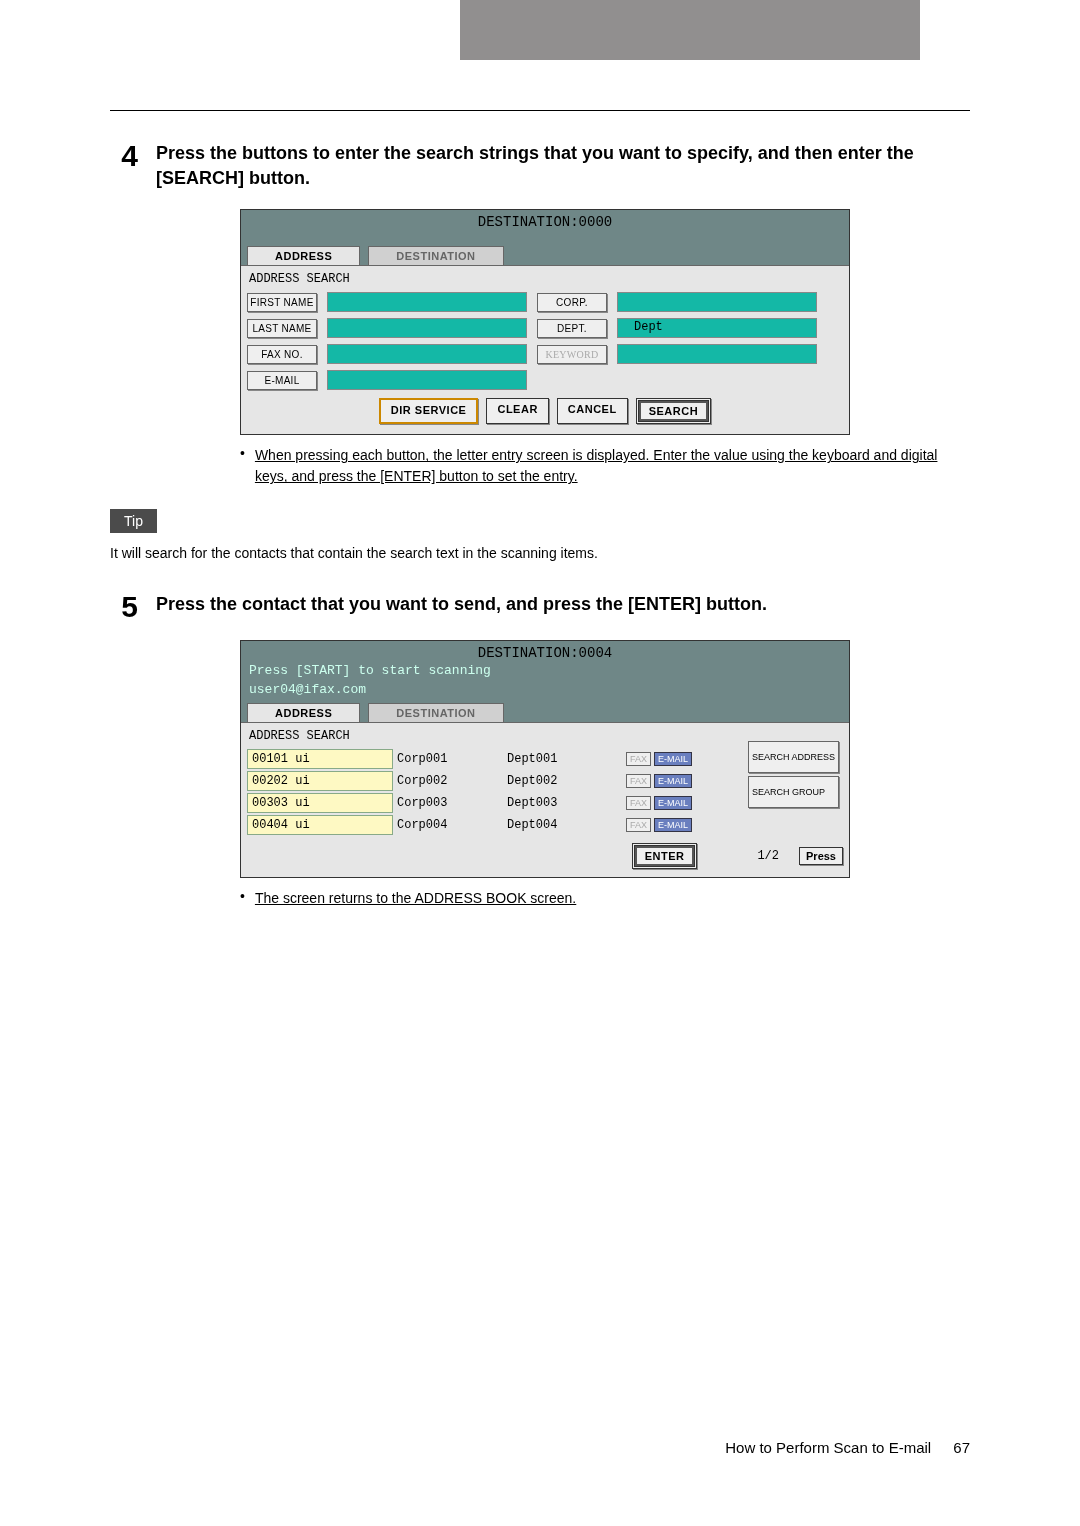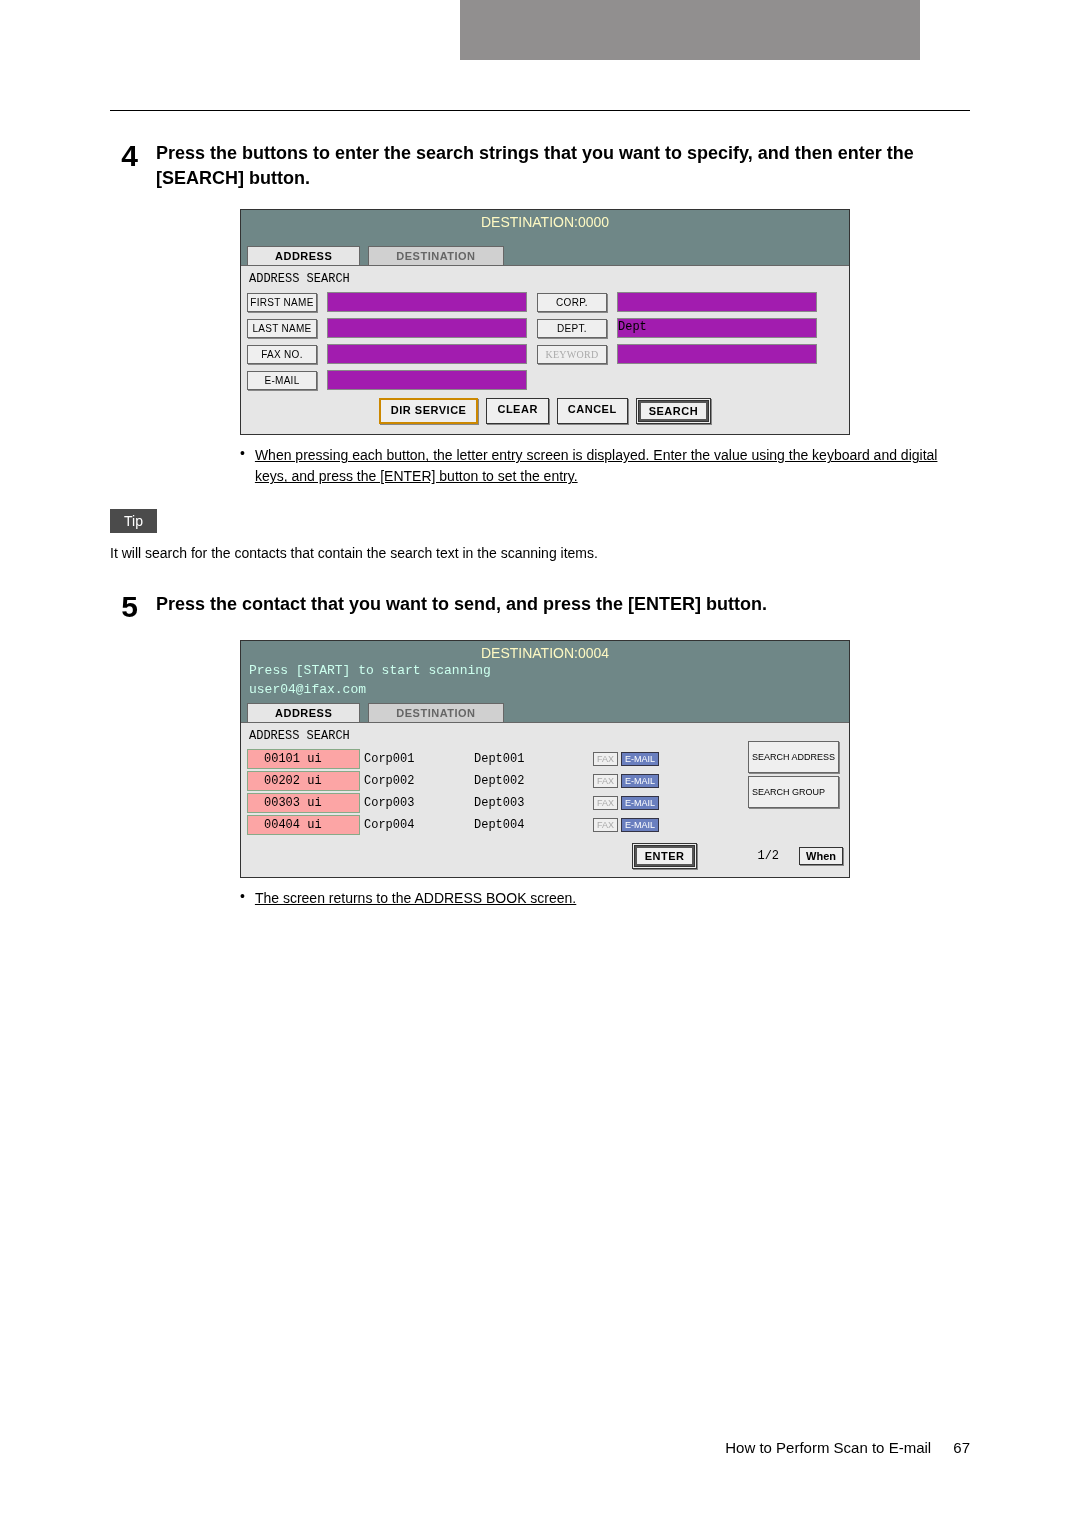--- a/index.html
+++ b/index.html
@@ -46,22 +46,22 @@
   .screenshot-wrap {
     margin: 12px 0 8px 130px;
   }
   .panel {
     width: 610px;
     background: #6f8787;
     border: 1px solid #333;
   }
   .panel-header {
     padding: 4px 0 16px 0;
-    color: #fef9c3;
-    font-family: Liberation Sans, sans-serif;
+    color: #000000;
+    font-family: Liberation Mono, monospace;
     font-size: 14px;
     text-align: center;
   }
   .panel-sub {
     color: #cfe;
     font-family: "Courier New", monospace;
     font-size: 13px;
     padding: 0 8px 4px 8px;
     text-align: left;
   }
@@ -103,26 +103,26 @@
     border: 1px solid #666;
     font-size: 10px;
     padding: 3px 2px;
     text-align: center;
     letter-spacing: 0.3px;
     box-shadow: 1px 1px 0 #888;
     cursor: pointer;
   }
   .fbtn.dim { color: #aaa; font-family: Liberation Serif, serif; }
   .finput {
-    background: #a21caf;
+    background: #14b8a6;
     border: 1px solid #888;
     height: 20px;
     font-family: "Courier New", monospace;
     font-size: 12px;
-    padding: 1px 0;
+    padding: 1px 16px;
   }
   .btnbar {
     display: flex;
     justify-content: center;
     gap: 8px;
     margin-top: 6px;
   }
   .actbtn {
     background: #efefef;
     border: 1px solid #333;
@@ -168,24 +168,24 @@
     flex-direction: column;
     gap: 2px;
   }
   .res-row {
     display: flex;
     align-items: center;
     font-family: "Courier New", monospace;
     font-size: 12px;
   }
   .res-cell-id {
-    width: 113px;
-    background: #fca5a5;
+    width: 146px;
+    background: #fef9c3;
     border: 1px solid #8a8;
-    padding: 2px 16px;
+    padding: 2px 4px;
   }
   .res-cell-corp { width: 110px; padding: 2px 4px; }
   .res-cell-dept { width: 120px; padding: 2px 4px; }
   .chip {
     font-size: 9px;
     border: 1px solid #666;
     padding: 1px 3px;
     margin-left: 3px;
     background: #efefef;
     font-family: Arial, sans-serif;
@@ -348,21 +348,21 @@
         </div>
 
         <div class="sidebtns">
           <div class="sidebtn">SEARCH ADDRESS</div>
           <div class="sidebtn">SEARCH GROUP</div>
         </div>
 
         <div class="bottombar">
           <div class="actbtn strong" style="margin-right:40px">ENTER</div>
           <span class="page-ind">1/2</span>
-          <div class="nextbtn">When</div>
+          <div class="nextbtn">Press</div>
         </div>
       </div>
     </div>
   </div>
 
   <div class="bullet">
     <span class="bullet-dot">•</span>
     <span class="bullet-text">The screen returns to the ADDRESS BOOK screen.</span>
   </div>
 

